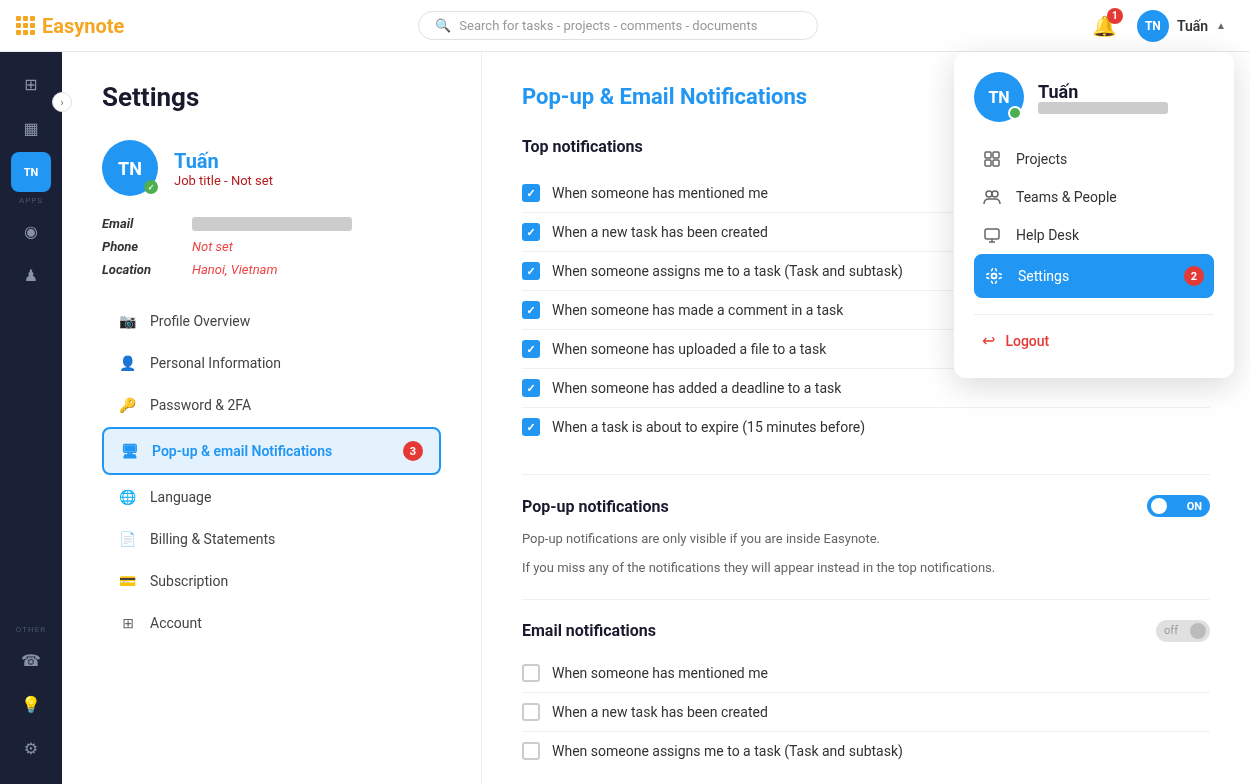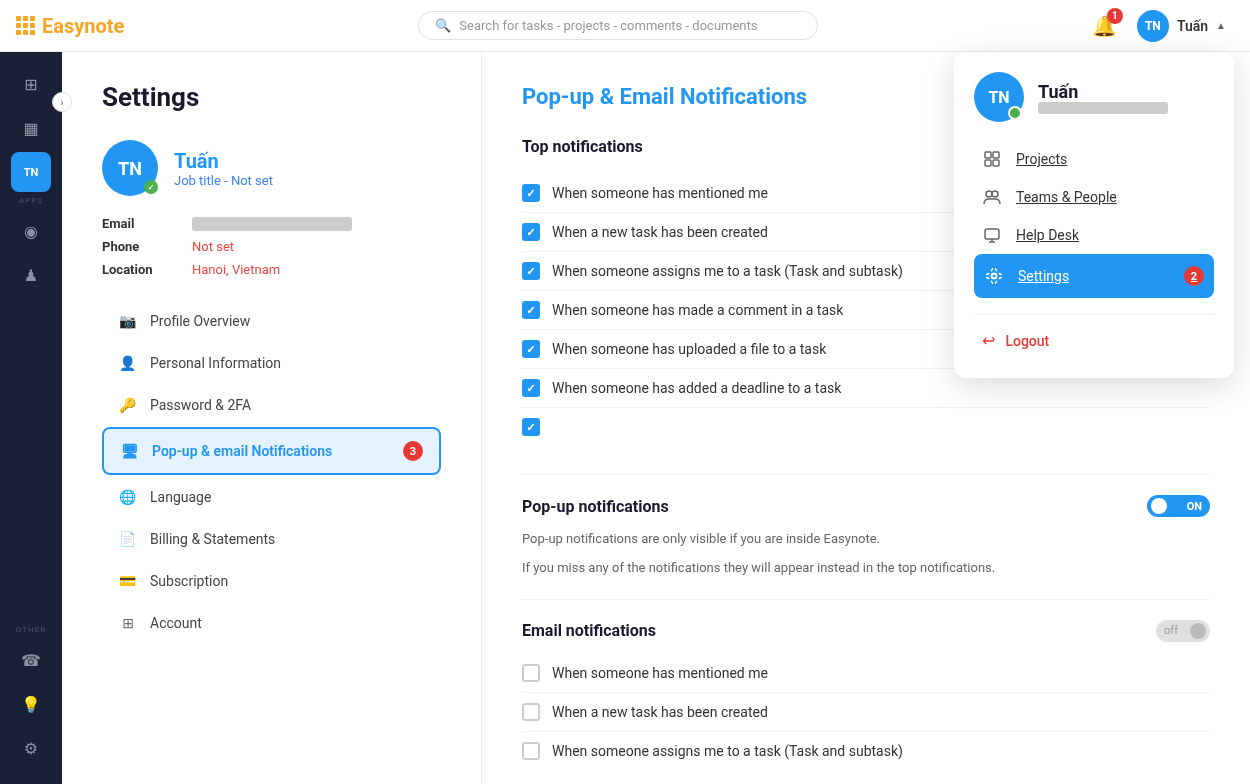--- a/index.html
+++ b/index.html
@@ -178,30 +178,31 @@
       color: #fff;
       font-size: 8px;
     }
     .profile-info .name {
       font-size: 20px;
       font-weight: 700;
       color: #2196f3;
     }
     .profile-info .job {
       font-size: 13px;
-      color: #3b82f6;
+      color: #b91c1c;
     }
     .profile-fields {
       margin-bottom: 24px;
       font-size: 13px;
     }
     .profile-field {
       display: flex;
       margin-bottom: 8px;
       align-items: center;
+      font-style: italic;
     }
     .field-label {
       font-weight: 700;
       color: #333;
       width: 90px;
       flex-shrink: 0;
     }
     .field-value {
       color: #ef4444;
     }
@@ -378,21 +379,20 @@
     .dropdown-menu { list-style: none; margin-bottom: 16px; }
     .dropdown-item {
       display: flex;
       align-items: center;
       gap: 14px;
       padding: 10px 8px;
       border-radius: 8px;
       cursor: pointer;
       font-size: 14px;
       color: #333;
-      text-decoration: underline;
     }
     .dropdown-item.settings-active {
       background: #2196f3;
       color: #fff;
       border: 2px solid #2196f3;
       border-radius: 8px;
     }
     .dropdown-item .d-icon {
       width: 20px;
       display: flex; align-items: center; justify-content: center;
@@ -579,20 +579,21 @@
       <div class="checkbox-item">
         <div class="cb-box">
             <span class="cb-check">✓</span>
           </div>
         <span>When someone has added a deadline to a task</span>
       </div>
       <div class="checkbox-item">
         <div class="cb-box">
             <span class="cb-check">✓</span>
           </div>
+        <span>When a task is about to expire (15 minutes before)</span>
       </div>
     </div>
 
     <div class="section-divider"></div>
 
     <div class="popup-section-header">
       <div class="section-title" style="margin-bottom:0;">Pop-up notifications</div>
       <div class="toggle-on">
         <div class="toggle-knob"></div>
         <span>ON</span>

